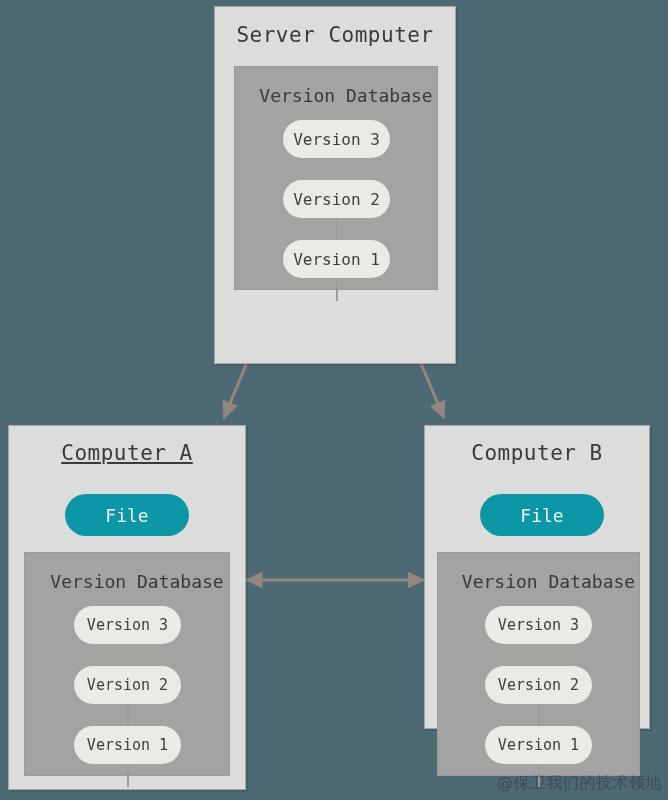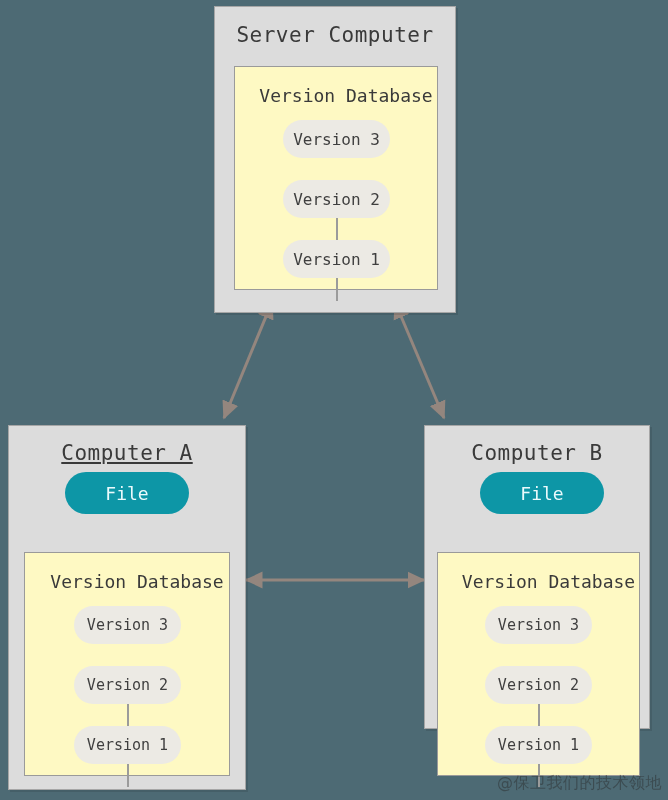--- a/index.html
+++ b/index.html
@@ -34,21 +34,21 @@
     color: #3a3a3a;
     font-size: 21px;
     letter-spacing: 0.5px;
     line-height: 1;
     white-space: nowrap;
   }
 
   
   .vdb {
     position: absolute;
-    background: #fef9c3;
+    background: #a3a3a3;
     border: 1px solid #9a9a9a;
     box-sizing: border-box;
     padding-left: 20px;
   }
   .vdb-title {
     color: #3a3a3a;
     font-size: 18px;
     text-align: center;
     white-space: nowrap;
     line-height: 1;
@@ -81,20 +81,21 @@
     position: absolute;
     background: #0d96a6;
     border-radius: 999px;
     color: #eafafc;
     font-size: 18px;
     display: flex;
     align-items: center;
     justify-content: center;
     white-space: nowrap;
     box-sizing: border-box;
+    margin-top: 22px;
   }
 
   
   .arrow-svg {
     position: absolute;
     left: 0;
     top: 0;
     width: 668px;
     height: 800px;
     pointer-events: none;
@@ -135,21 +136,21 @@
 
     <line x1="395" y1="302" x2="444" y2="418" stroke="#94867e" stroke-width="3" marker-start="url(#headStart)" marker-end="url(#headEnd)"></line>
 
     <line x1="246" y1="580" x2="424" y2="580" stroke="#94867e" stroke-width="3" marker-start="url(#headStart)" marker-end="url(#headEnd)"></line>
 
     <line x1="126" y1="551" x2="126" y2="521" stroke="#9b9b9b" stroke-width="3" marker-end="url(#upHead)"></line>
 
     <line x1="541" y1="551" x2="541" y2="521" stroke="#9b9b9b" stroke-width="3" marker-end="url(#upHead)"></line>
   </svg>
 
-  <div class="machine" style="left:214px; top:6px; width:242px; height:307px;">
+  <div class="machine" style="left:214px; top:6px; width:242px; height:358px;">
     <div class="machine-title" style="margin-top:18px;">Server Computer</div>
 
     <div class="vdb" style="left:19px; top:59px; width:204px; height:224px;">
       <div class="vdb-title" style="margin-top:20px;">Version Database</div>
 
       <div class="vconn" style="left:101px; top:148px; height:26px;"></div>
       <div class="vconn" style="left:101px; top:208px; height:26px;"></div>
 
       <div class="pill" style="left:48px; top:53px; width:107px; height:38px;">
         <span>Version 3</span>

